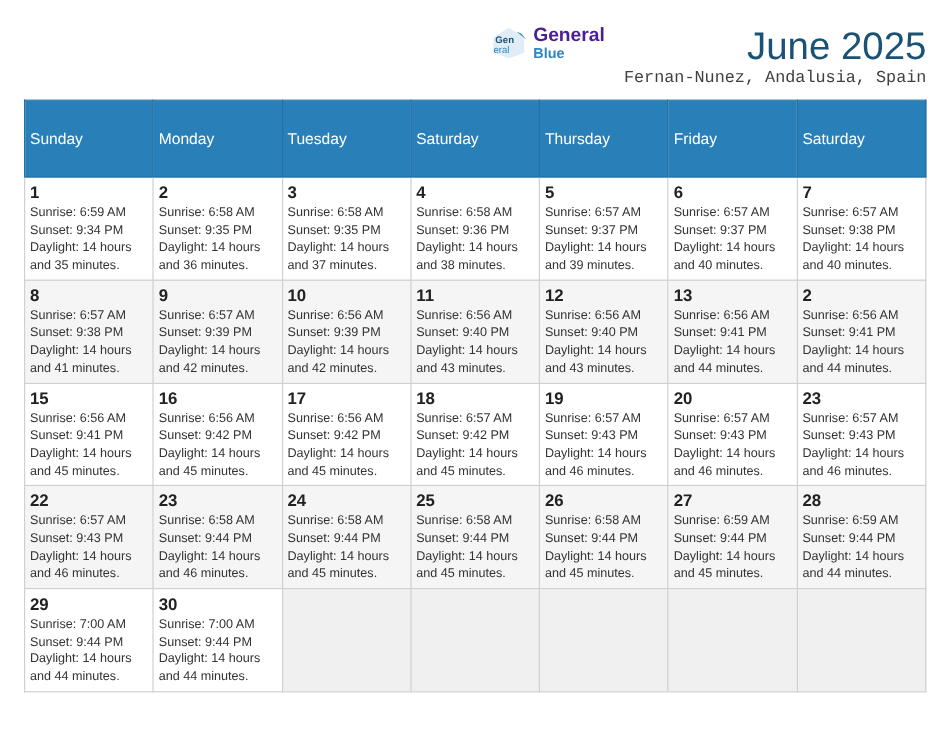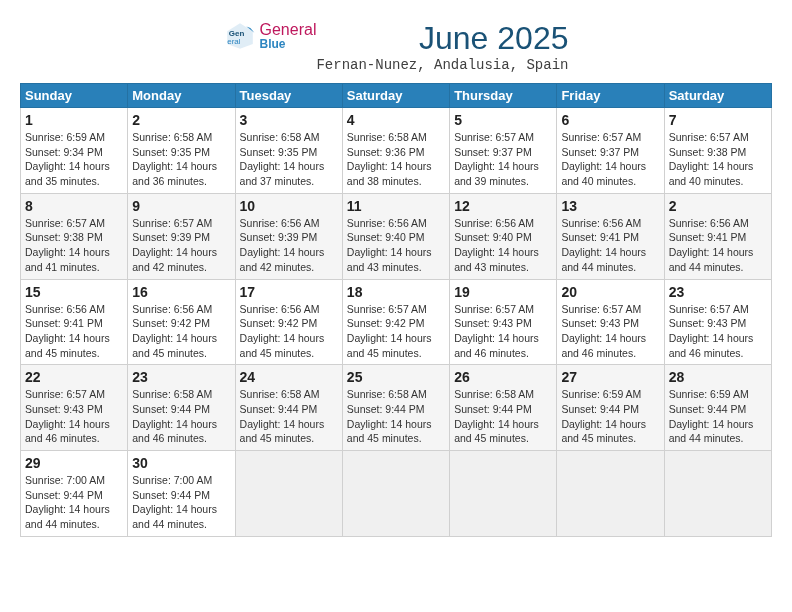--- a/index.html
+++ b/index.html
@@ -5,58 +5,59 @@
     * { box-sizing: border-box; margin: 0; padding: 0; }
     body {
       font-family: Arial, sans-serif;
       background: #fff;
       width: 792px;
       min-height: 612px;
       padding: 20px;
     }
     .header {
       display: flex;
-      justify-content: center;
+      justify-content: flex-end;
       align-items: flex-start;
       margin-bottom: 10px;
     }
     .logo {
       display: flex;
       align-items: center;
       gap: 4px;
     }
     .logo-icon {
       width: 32px;
       height: 32px;
     }
     .title-block {
       text-align: right;
+      margin-left: 16px;
     }
     .month-title {
       font-size: 32px;
       color: #1a5276;
       font-weight: normal;
     }
     .location {
       font-size: 14px;
       color: #404040;
       font-family: Liberation Mono, monospace;
     }
     table {
       width: 100%;
       border-collapse: collapse;
       font-size: 11px;
     }
     thead th {
       background-color: #2980b9;
       color: #fff;
-      padding: 4px 4px;
+      padding: 24px 4px;
       text-align: left;
       font-size: 13px;
-      font-weight: bold;
+      font-weight: normal;
       border: 1px solid #2471a3;
       margin-left: 36px;
     }
     tbody td {
       border: 1px solid #d0d0d0;
       vertical-align: top;
       padding: 4px;
       width: 107px;
       min-height: 80px;
     }
@@ -87,21 +88,21 @@
 
 <div class="header">
   <div class="logo">
     <svg class="logo-icon" viewBox="0 0 40 40">
       <polygon points="20,4 36,14 36,30 20,36 4,30 4,14" fill="#2e86c1" opacity="0.15"></polygon>
       <text x="6" y="20" font-size="10" fill="#1a5276" font-weight="bold">Gen</text>
       <text x="4" y="30" font-size="10" fill="#2e86c1">eral</text>
       <polygon points="28,8 38,16 33,10" fill="#2e86c1"></polygon>
     </svg>
     <div>
-      <div style="color:#be185d;font-weight:normal;font-size:16px;line-height:1.1;">General</div>
+      <div style="color:#4c1d95;font-weight:bold;font-size:16px;line-height:1.1;">General</div>
       <div style="color:#2e86c1;font-weight:bold;font-size:12px;line-height:1.1;">Blue</div>
     </div>
   </div>
   <div class="title-block">
     <div class="month-title">June 2025</div>
     <div class="location">Fernan-Nunez, Andalusia, Spain</div>
   </div>
 </div>
 
 <table>

